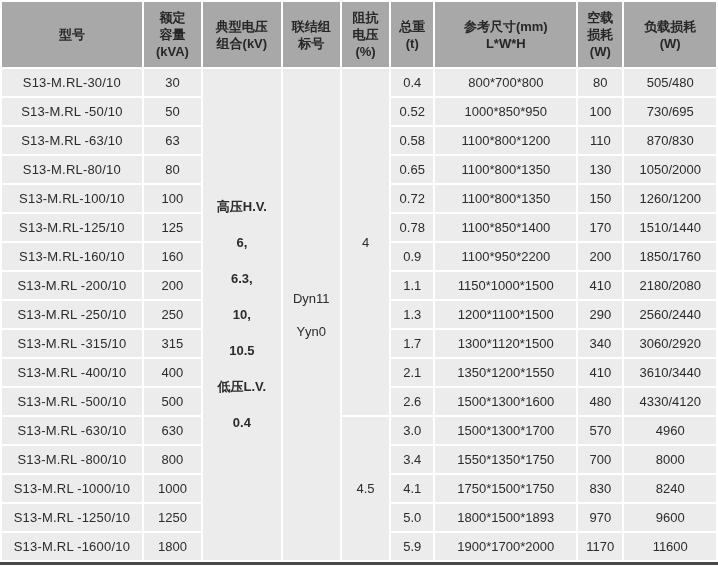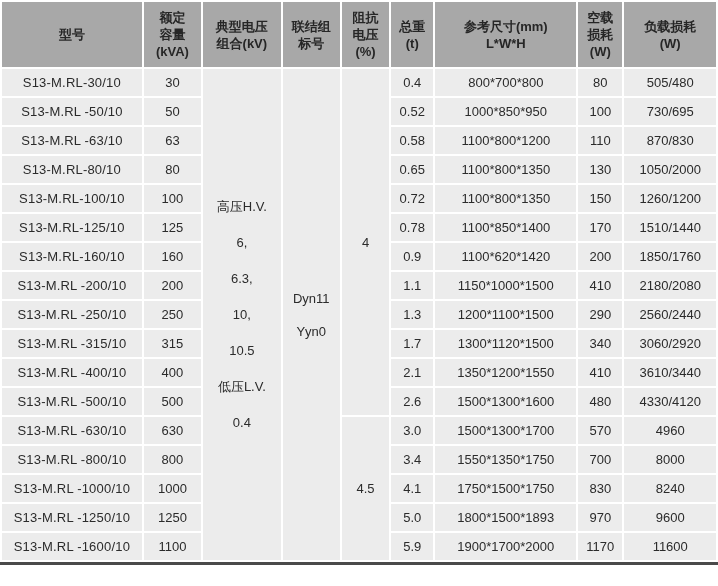--- a/index.html
+++ b/index.html
@@ -43,20 +43,21 @@
     vertical-align: middle;
     height: 27px;
     padding: 0 1px;
     overflow: hidden;
   }
   td.model-cell { font-size: 12.5px; letter-spacing: 0.2px; }
   td.voltage-combo-cell {
     white-space: pre-line;
     line-height: 36px;
     font-size: 13px;
+    font-weight: bold;
   }
   td.vector-group-cell {
     white-space: pre-line;
     line-height: 33px;
     font-size: 13px;
   }
   td.impedance-cell { font-size: 13px; }
 </style>
 </head>
 <body>
@@ -154,21 +155,21 @@
           <td>125</td>
           <td>0.78</td>
           <td>1100*850*1400</td>
           <td>170</td>
           <td>1510/1440</td>
         </tr>
         <tr>
           <td class="model-cell">S13-M.RL-160/10</td>
           <td>160</td>
           <td>0.9</td>
-          <td>1100*620*1420</td>
+          <td>1100*950*2200</td>
           <td>200</td>
           <td>1850/1760</td>
         </tr>
         <tr>
           <td class="model-cell">S13-M.RL -200/10</td>
           <td>200</td>
           <td>1.1</td>
           <td>1150*1000*1500</td>
           <td>410</td>
           <td>2180/2080</td>
@@ -233,21 +234,21 @@
         <tr>
           <td class="model-cell">S13-M.RL -1250/10</td>
           <td>1250</td>
           <td>5.0</td>
           <td>1800*1500*1893</td>
           <td>970</td>
           <td>9600</td>
         </tr>
         <tr>
           <td class="model-cell">S13-M.RL -1600/10</td>
-          <td>1100</td>
+          <td>1800</td>
           <td>5.9</td>
           <td>1900*1700*2000</td>
           <td>1170</td>
           <td>11600</td>
         </tr>
       </tbody>
   </table>
 </div>
 
 </body></html>

